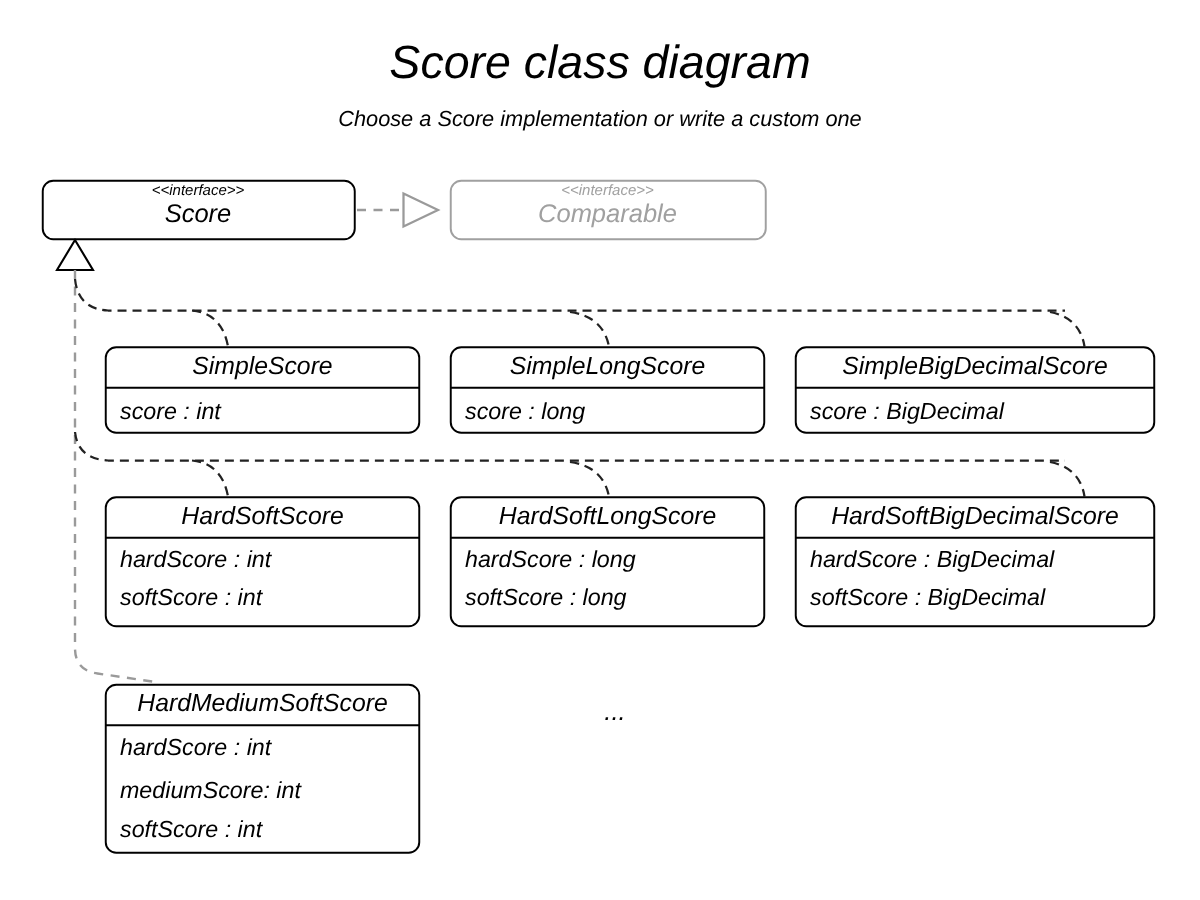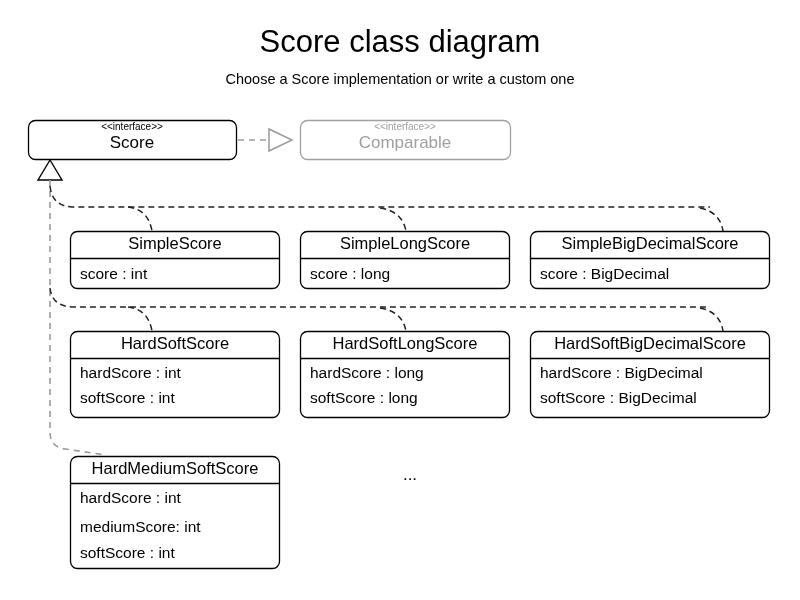--- a/index.html
+++ b/index.html
@@ -11,20 +11,21 @@
     width: 800px;
     height: 600px;
     overflow: hidden;
     font-family: "Liberation Sans", sans-serif;
     color: #000000;
   }
   #diagram-root {
     position: relative;
     width: 800px;
     height: 600px;
+    font-style: italic;
   }
   #diagram-svg {
     position: absolute;
     left: 0;
     top: 0;
     width: 800px;
     height: 600px;
   }
   .title-text {
     font-size: 31px;

